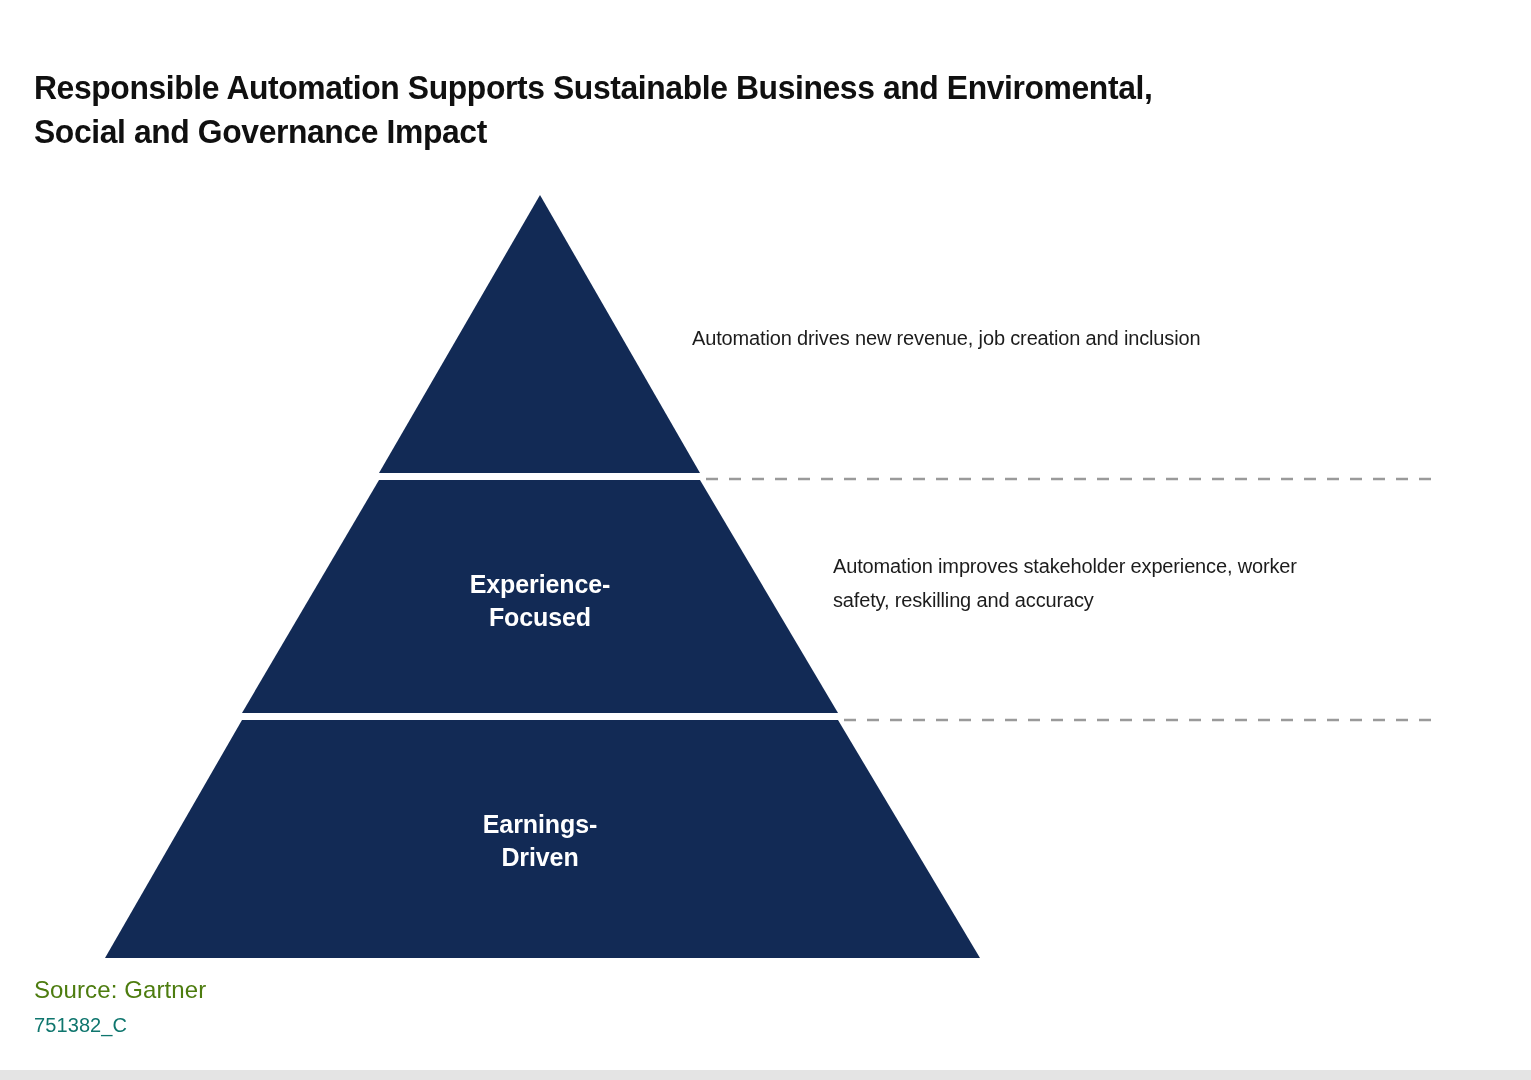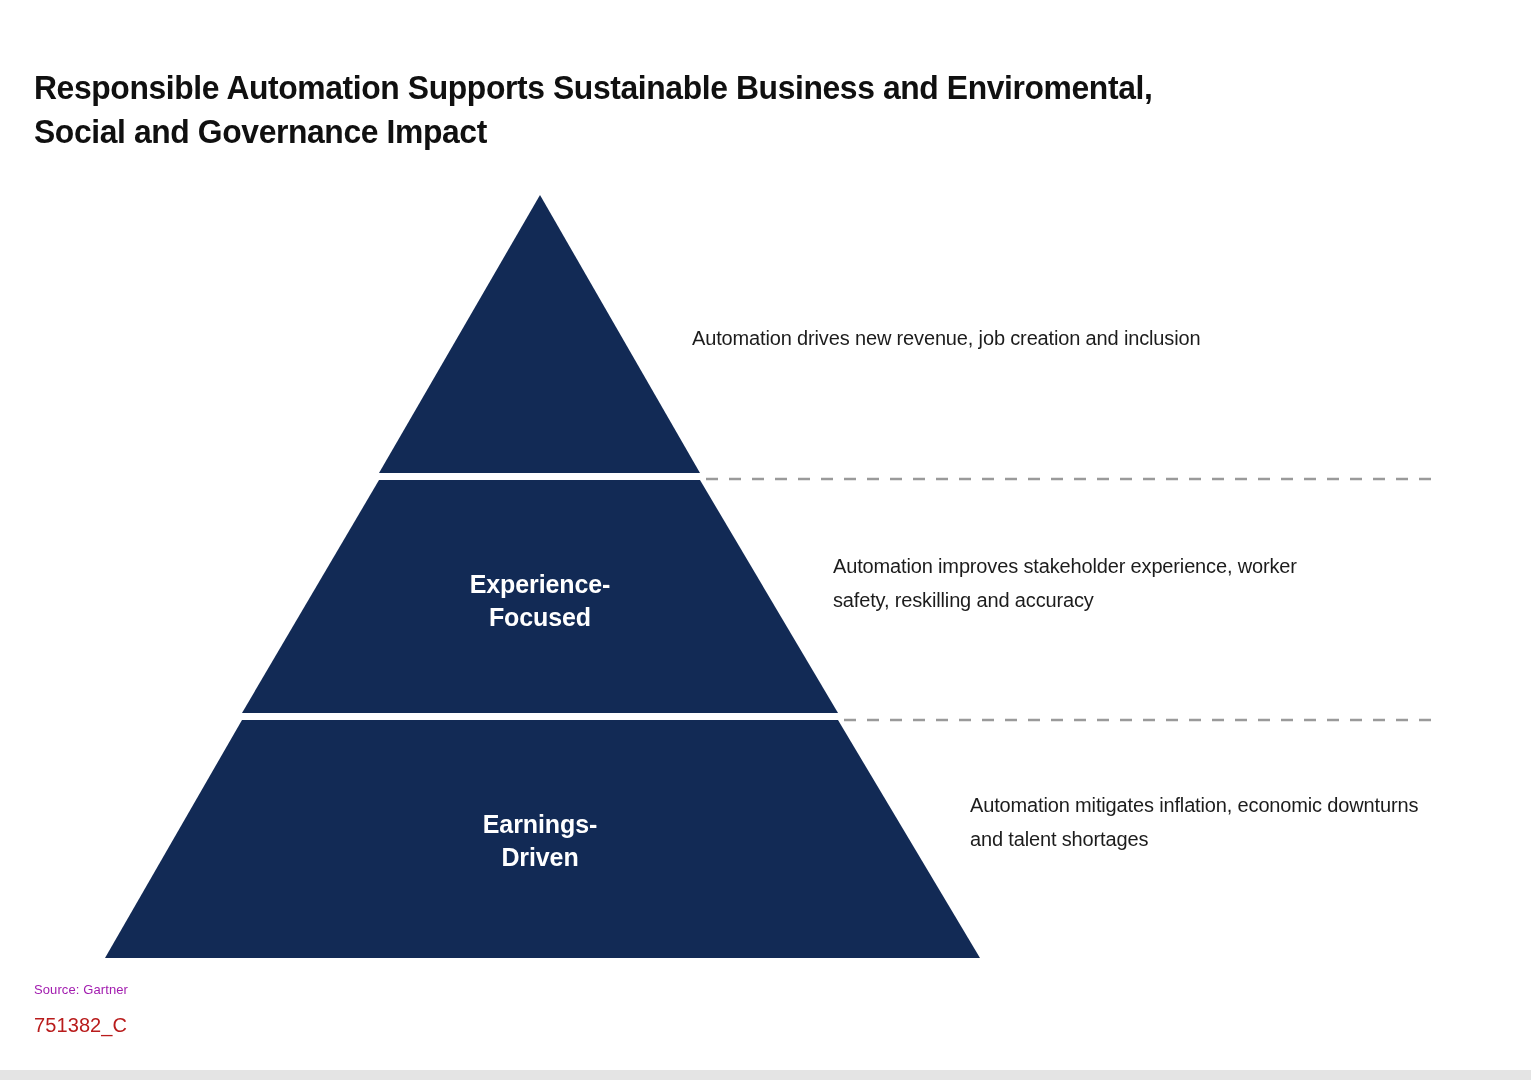--- a/index.html
+++ b/index.html
@@ -78,30 +78,30 @@
   }
   .tier-desc.d1 { left: 692px; top: 277px; width: 520px; }
   .tier-desc.d2 { left: 833px; top: 505px; width: 500px; }
   .tier-desc.d3 { left: 970px; top: 744px; width: 480px; }
 
   
   .source {
     position: absolute;
     left: 34px;
     top: 932px;
-    color: #a21caf;
-    font-size: 13px;
+    color: #4d7c0f;
+    font-size: 24px;
     line-height: 27px;
     letter-spacing: 0.1px;
   }
   .doccode {
     position: absolute;
     left: 34px;
     top: 968px;
-    color: #b91c1c;
+    color: #0f766e;
     font-size: 20px;
     line-height: 27px;
     letter-spacing: 0.1px;
   }
 
   
   .footer-bar {
     position: absolute;
     left: 0;
     top: 1026px;
@@ -152,21 +152,20 @@
       <line x1="844" y1="676" x2="1440" y2="676" stroke="#9a9a9a" stroke-width="2.5" stroke-dasharray="12 11"></line>
     </svg>
 
     <div class="tier-label t3">Earnings-
 Driven</div>
     <div class="tier-label t2">Experience-
 Focused</div>
 
     <div class="tier-desc d1">Automation drives new revenue, job creation and inclusion</div>
     <div class="tier-desc d2">Automation improves stakeholder experience, worker safety, reskilling and accuracy</div>
-    <div class="tier-desc d3">Automation mitigates inflation, economic downturns and talent shortages</div>
   </div>
 
   <div class="source">Source: Gartner</div>
   <div class="doccode">751382_C</div>
 
   <div class="footer-bar"></div>
   <div class="brand"><span>Supports</span><span class="reg">.</span></div>
 
 </div>
 

